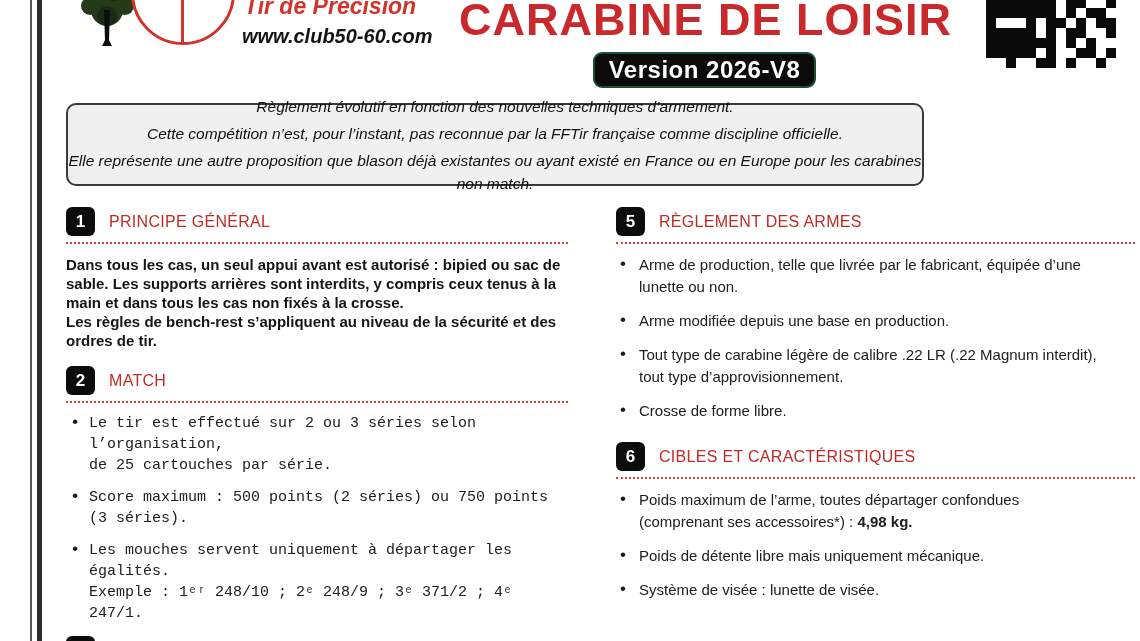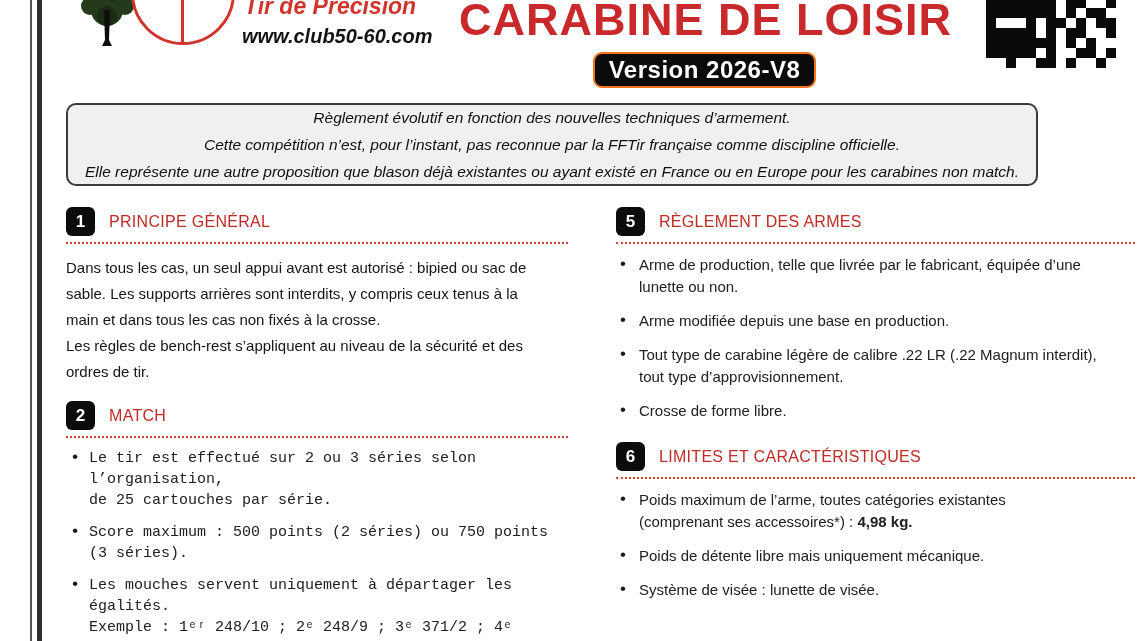--- a/index.html
+++ b/index.html
@@ -32,29 +32,29 @@
   .website {
     position:absolute; left:214px; top:25px; font-size:20px; font-style:italic;
     color:#141414; white-space:nowrap; text-decoration:none;font-weight:bold;
   }
   .doc-title {
     position:absolute; left:405px; top:-6px; width:545px; text-align:center;
     font-size:45px; font-weight:bold; letter-spacing:1px; color:#c9292a; white-space:nowrap;
   }
   .version-badge {
     position:absolute; left:565px; top:52px; width:223px; height:36px;
-    background:#0b0b0b; border:2px solid #f97316; border-radius:9px;
+    background:#0b0b0b; border:2px solid #14532d; border-radius:9px;
     color:#ffffff; font-size:24px; font-weight:bold; letter-spacing:0.5px;
     display:flex; align-items:center; justify-content:center;
   }
   .qr { position:absolute; left:958px; top:-62px; width:130px; height:130px; }
 
   
   .notice {
-    position:absolute; left:38px; top:103px; width:972px; height:83px;
+    position:absolute; left:38px; top:103px; width:858px; height:83px;
     background:#f0f0f0; border:2px solid #3a3a3a; border-radius:10px;
     display:flex; flex-direction:column; justify-content:center; gap:4px;
     text-align:center; font-style:italic; font-size:15.5px; color:#101010;
   }
   .notice div { line-height:23px; }
 
   
   .col { position:absolute; top:207px; }
   .col-left  { left:38px;  width:502px; }
   .col-right { left:588px; width:519px; }
@@ -64,21 +64,21 @@
     border-bottom:2.5px dotted #d04038; padding-bottom:6px;
   }
   .sec-badge {
     width:29px; height:29px; background:#0c0c0c; border-radius:6px; flex:0 0 auto;
     color:#ffffff; font-size:17px; font-weight:bold;
     display:flex; align-items:center; justify-content:center;
   }
   .sec-title { color:#c02b25; font-size:16px; font-weight:normal; letter-spacing:0.3px; }
 
   .sec-body {
-    margin-top:11px; font-weight:normal; font-size:15px; line-height:26px;
+    margin-top:11px; font-weight:bold; font-size:15px; line-height:19px;
     color:#151515; white-space:pre-line;
   }
 
   ul.bullets { list-style:none; margin-top:10px; }
   ul.bullets li {
     position:relative; padding-left:23px; font-size:15px; color:#202020;
     white-space:pre-line; margin-bottom:11px;
   }
   .col-right ul.bullets li { line-height:22px; margin-bottom:12px; }
   .col-left  ul.bullets li { line-height:21px;font-family:Liberation Mono, monospace; }
@@ -232,23 +232,23 @@
       <li>Arme de production, telle que livrée par le fabricant, équipée d’une
 lunette ou non.</li>
       <li>Arme modifiée depuis une base en production.</li>
       <li>Tout type de carabine légère de calibre .22 LR (.22 Magnum interdit),
 tout type d’approvisionnement.</li>
       <li>Crosse de forme libre.</li>
     </ul>
 
     <div class="sec-header mt-limites">
       <div class="sec-badge">6</div>
-      <div class="sec-title">LIMITES ET CARACTÉRISTIQUES</div>
+      <div class="sec-title">CIBLES ET CARACTÉRISTIQUES</div>
     </div>
     <ul class="bullets">
-      <li><span>Poids maximum de l’arme, toutes catégories existantes
+      <li><span>Poids maximum de l’arme, toutes départager confondues
 (comprenant ses accessoires*) : </span><span class="b">4,98 kg.</span></li>
       <li>Poids de détente libre mais uniquement mécanique.</li>
       <li>Système de visée : lunette de visée.</li>
     </ul>
   </div>
 
 </div>
 
 </body></html>

